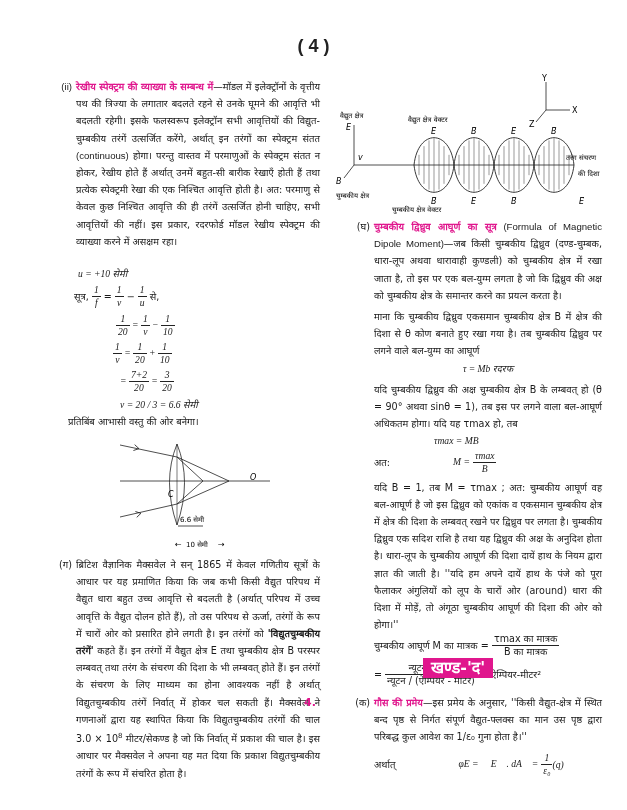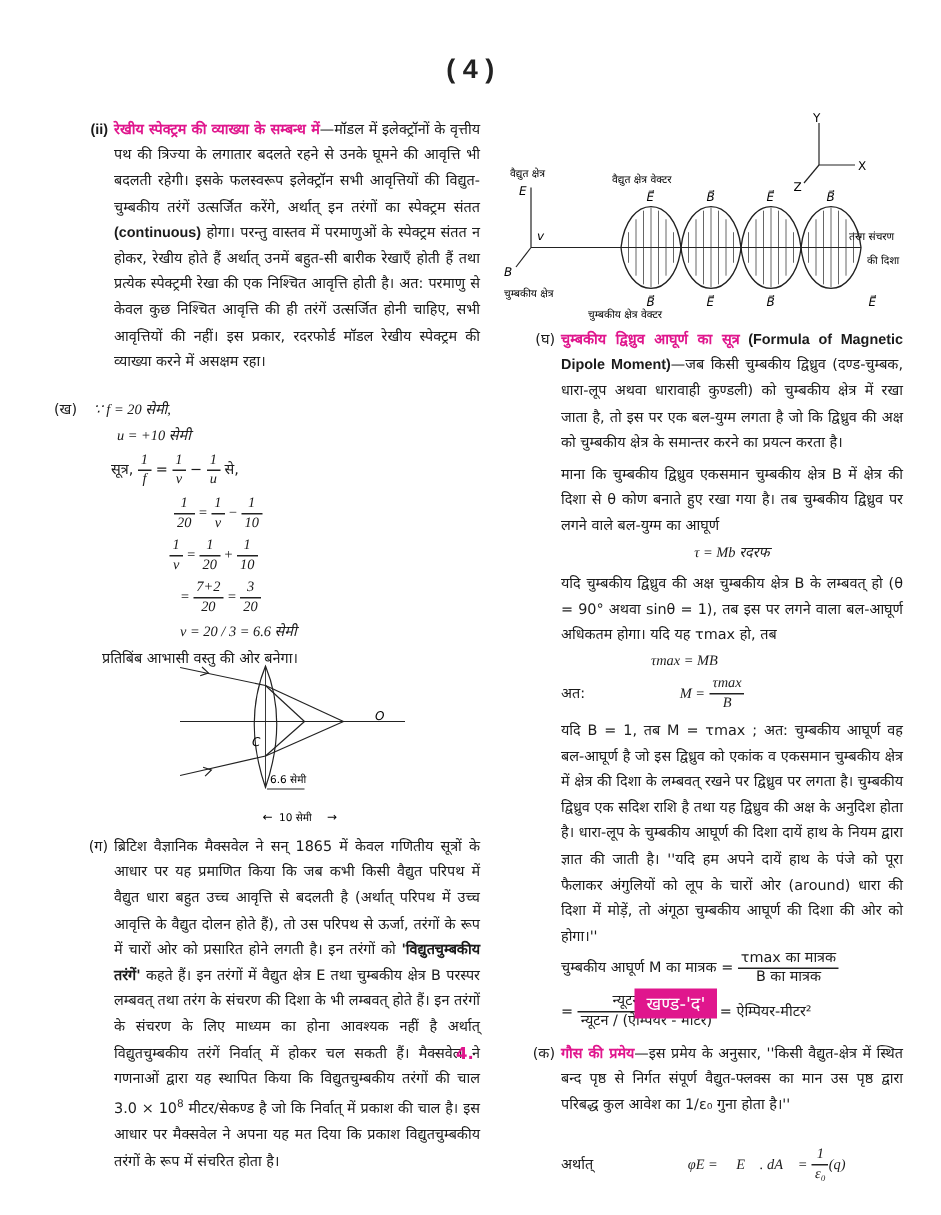--- a/index.html
+++ b/index.html
@@ -7,47 +7,45 @@
          font-family:"DejaVu Sans", sans-serif; color:#1a1a1a; }
   .page-num { position:absolute; top:36px; left:0; width:627px; text-align:center;
               font-family:"Liberation Sans", sans-serif; font-weight:bold; font-size:18px; color:#222; }
   .col { position:absolute; font-size:9.6px; line-height:17.2px; text-align:justify; }
   .left { left:36px; width:284px; }
   .right { left:334px; width:268px; }
   .hl { color:#e0168d; font-weight:bold; }
   .item { position:relative; padding-left:40px; }
   .marker { position:absolute; left:0; top:0; width:40px; }
   .marker.r { text-align:right; padding-right:4px; box-sizing:border-box; }
-  .latin { font-family:"Liberation Sans", sans-serif;font-weight:bold; }
+  .latin { font-family:"Liberation Sans", sans-serif; }
   .math { font-family:"Liberation Serif", serif; font-style:italic; }
   .frac { display:inline-block; vertical-align:middle; text-align:center; line-height:12px; }
   .frac .n { display:block; border-bottom:1px solid #222; padding:0 2px; }
   .frac .d { display:block; padding:0 2px; }
   .row { white-space:nowrap; }
   .para { margin-top:4px; }
-  .badge { display:inline-block; background:#e0168d; color:#fff; font-weight:normal;
-           padding:2px 8px; font-size:12px; line-height:16px; }
+  .badge { display:inline-block; background:#e0168d; color:#fff; font-weight:bold;
+           padding:2px 8px; font-size:16px; line-height:16px; }
   .sec-num { position:absolute; left:-30px; top:0; color:#e0168d; font-weight:bold; font-size:11px; }
   svg text { font-family:"DejaVu Sans", sans-serif; }
 </style>
 </head>
 <body>
 
 <div class="page-num">( 4 )</div>
 
 <div class="col left" style="top:78px;">
   <div class="item">
     <span class="marker r latin">(ii)</span>
     <span class="hl">रेखीय स्पेक्ट्रम की व्याख्या के सम्बन्ध में</span><span>—मॉडल में इलेक्ट्रॉनों के वृत्तीय पथ की त्रिज्या के लगातार बदलते रहने से उनके घूमने की आवृत्ति भी बदलती रहेगी। इसके फलस्वरूप इलेक्ट्रॉन सभी आवृत्तियों की विद्युत-चुम्बकीय तरंगें उत्सर्जित करेंगे, अर्थात् इन तरंगों का स्पेक्ट्रम संतत </span><span class="latin">(continuous)</span><span> होगा। परन्तु वास्तव में परमाणुओं के स्पेक्ट्रम संतत न होकर, रेखीय होते हैं अर्थात् उनमें बहुत-सी बारीक रेखाएँ होती हैं तथा प्रत्येक स्पेक्ट्रमी रेखा की एक निश्चित आवृत्ति होती है। अत: परमाणु से केवल कुछ निश्चित आवृत्ति की ही तरंगें उत्सर्जित होनी चाहिए, सभी आवृत्तियों की नहीं। इस प्रकार, रदरफोर्ड मॉडल रेखीय स्पेक्ट्रम की व्याख्या करने में असक्षम रहा।</span>
   </div>
 </div>
 
 <div class="col left" style="top:265px;">
-  <div class="row"><span>(ख)</span>
-    <span class="math" style="margin-left:8px;">∵ f = 20 सेमी,</span></div>
   <div class="row math" style="padding-left:42px;">u = +10 सेमी</div>
   <div class="row" style="padding-left:38px; margin-top:2px;">
     <span>सूत्र,</span>
     <span class="frac math"><span class="n">1</span><span class="d">f</span></span> =
     <span class="frac math"><span class="n">1</span><span class="d">v</span></span> −
     <span class="frac math"><span class="n">1</span><span class="d">u</span></span>
     <span>से,</span>
   </div>
   <div class="row math" style="padding-left:80px; margin-top:4px;">
     <span class="frac"><span class="n">1</span><span class="d">20</span></span> =
@@ -192,19 +190,19 @@
 
 <div style="position:absolute; left:423px; top:658px;">
   <span class="badge">खण्ड-'द'</span>
 </div>
 
 <div class="col right" style="top:694px;">
   <span class="sec-num">4.</span>
   <div class="item">
     <span class="marker r">(क)</span>
     <span class="hl">गौस की प्रमेय</span><span>—इस प्रमेय के अनुसार, ''किसी वैद्युत-क्षेत्र में स्थित बन्द पृष्ठ से निर्गत संपूर्ण वैद्युत-फ्लक्स का मान उस पृष्ठ द्वारा परिबद्ध कुल आवेश का 1/ε₀ गुना होता है।''</span>
-    <div class="row" style="margin-top:18px;">
+    <div class="row" style="margin-top:6px;">
       <span>अर्थात्</span>
       <span class="math" style="margin-left:60px;">φE = ∮ E⃗ . dA⃗ =</span>
       <span class="frac math"><span class="n">1</span><span class="d">ε₀</span></span><span class="math">(q)</span>
     </div>
   </div>
 </div>
 
 </body></html>

